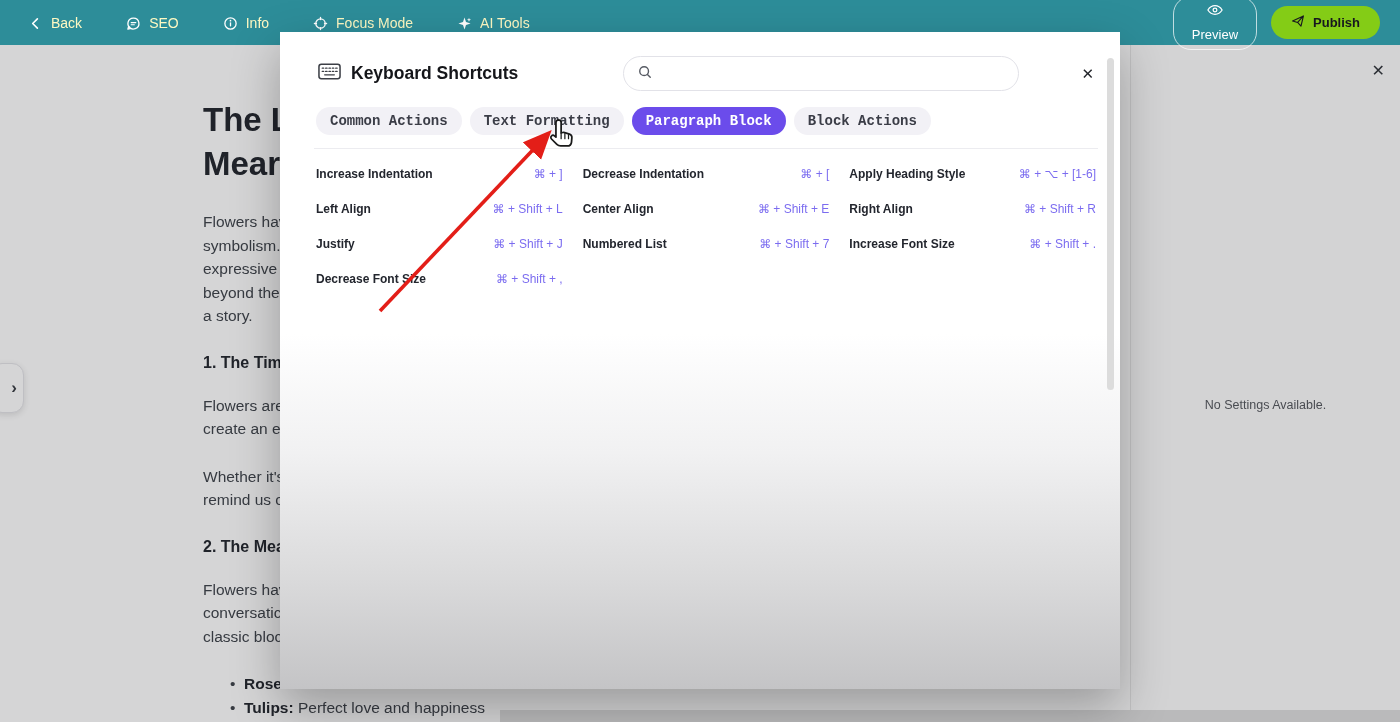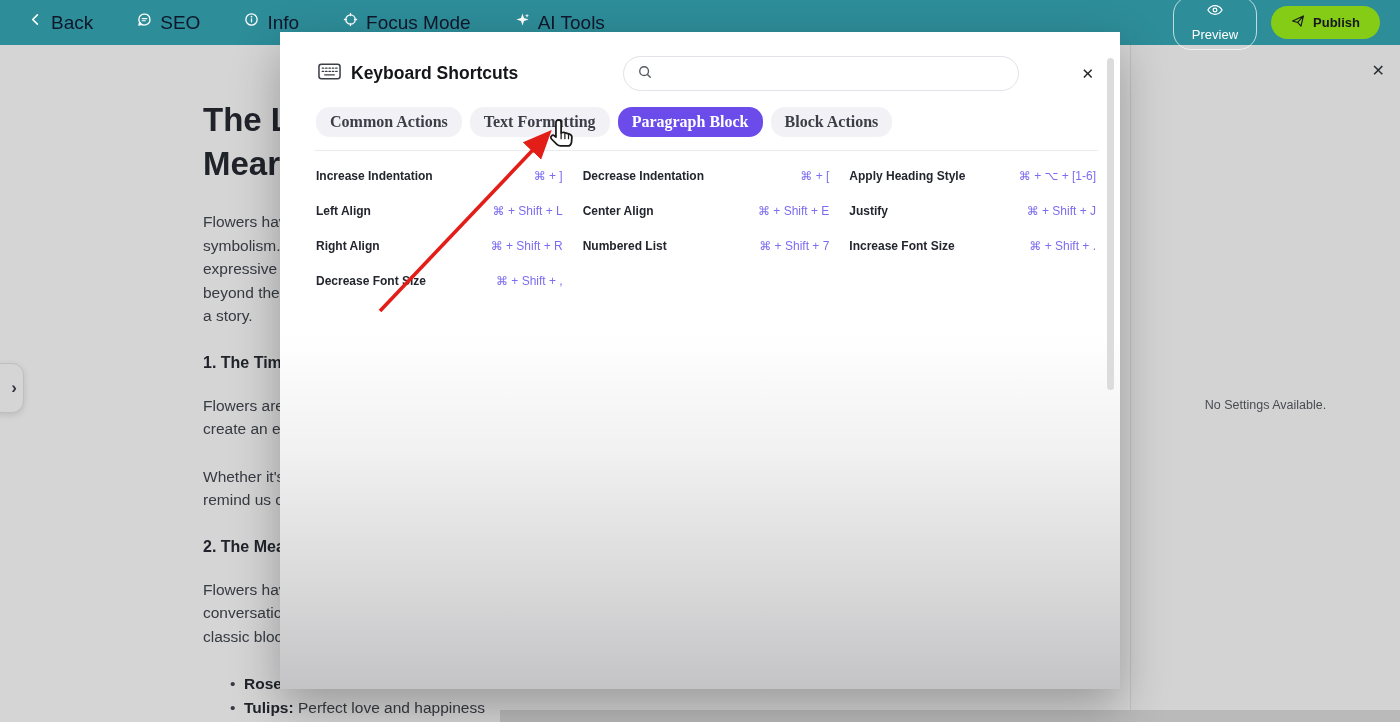--- a/index.html
+++ b/index.html
@@ -25,39 +25,39 @@
   .expander { position:absolute; left:-10px; top:363px; width:34px; height:50px; background:#ffffff; border:1px solid #e4e4e8; border-radius:12px; box-shadow:0 2px 6px rgba(0,0,0,.12); display:flex; align-items:center; justify-content:flex-end; padding-right:6px; font-size:17px; font-weight:700; color:#3a3e44; cursor:pointer; }
 
   .bottom-strip { position:absolute; left:500px; right:0; bottom:0; height:12px; background:#dedede; }
 
   
   .dim-overlay { position:absolute; left:0; right:0; top:45px; bottom:0; background:rgba(20,22,26,0.18); z-index:5; }
 
   
   .topbar { position:absolute; left:0; top:0; right:0; height:45px; background:#2d8d99; z-index:10; display:flex; align-items:center; color:#ffffff; }
   .topbar-left { display:flex; align-items:center; gap:44px; padding-left:28px; }
-  .tb-item { display:flex; align-items:flex-start; gap:8px; font-size:19px; font-weight:500; color:#0f172a; background:none; border:none; cursor:pointer; }
+  .tb-item { display:flex; align-items:flex-end; gap:8px; font-size:14px; font-weight:500; color:#fef9c3; background:none; border:none; cursor:pointer; }
   .tb-item .ic { display:flex; align-items:center; }
   .topbar-right { margin-left:auto; display:flex; align-items:center; gap:14px; padding-right:20px; }
   .btn-preview { display:flex; align-items:center; gap:8px; border:1.5px solid rgba(255,255,255,.7); background:transparent; color:#ffffff; font-size:13px; padding:7px 18px; border-radius:18px; cursor:pointer;flex-direction:column; }
   .btn-publish { display:flex; align-items:center; gap:8px; border:none; background:#84cc16; color:#17171f; font-size:13px; font-weight:600; padding:8px 20px; border-radius:18px; cursor:pointer; }
 
   
   .modal { position:absolute; left:280px; top:32px; width:840px; height:657px; border-radius:0; z-index:20;
            background:linear-gradient(180deg,#ffffff 0%,#ffffff 46%,#f1f1f2 64%,#d9d9da 84%,#c4c4c6 100%);
            box-shadow:0 18px 45px rgba(0,0,0,.28);padding-left:12px; }
   .modal-header { display:flex; align-items:center; padding:24px 26px 0 26px; }
   .modal-title { display:flex; align-items:center; gap:10px; font-size:17.5px; font-weight:700; color:#15161a; }
   .search-wrap { margin-left:auto; margin-right:62px; width:396px; height:35px; border:1px solid #e2e2e8; border-radius:18px; display:flex; align-items:center; gap:9px; padding:0 14px; background:#ffffff; }
   .search-wrap input { border:none; outline:none; flex:1; font-size:13px; color:#30333a; background:transparent; font-family:"Liberation Sans",sans-serif; }
   .search-wrap input::placeholder { color:#9a9ca6; }
   .modal-close { background:none; border:none; font-size:15px; color:#23252b; cursor:pointer; line-height:1; }
 
   .tabs { display:flex; gap:8px; padding:0 24px; margin-top:16px; }
-  .tab { border:none; background:#f2f1f6; color:#3b3d47; font-size:16px; font-weight:600; padding:6px 14px; border-radius:14px; cursor:pointer; font-family:Liberation Serif, serif;text-align:center; }
+  .tab { border:none; background:#f2f1f6; color:#3b3d47; font-size:14px; font-weight:600; padding:6px 14px; border-radius:14px; cursor:pointer; font-family:Liberation Mono, monospace;text-align:center; }
   .tab.active { background:#6b4ceb; color:#ffffff; }
 
   .tabs-divider { border-bottom:1px solid #ececf0; margin:13px 22px 0 22px; }
 
   .sc-grid { display:grid; grid-template-columns:1fr 1fr 1fr; column-gap:20px; padding:7px 24px; }
   .sc-row { display:flex; align-items:center; justify-content:space-between; height:35px; }
   .sc-label { font-size:12px; font-weight:700; color:#23262e; }
   .sc-keys { font-size:12px; font-weight:500; color:#7b6cf0; }
 
   .modal-scrollthumb { position:absolute; right:6px; top:26px; width:7px; height:332px; border-radius:4px; background:#dcdcdc; cursor:grab; }
@@ -233,26 +233,26 @@
       </div>
       <div class="sc-row">
         <span class="sc-label">Left Align</span>
         <span class="sc-keys">⌘ + Shift + L</span>
       </div>
       <div class="sc-row">
         <span class="sc-label">Center Align</span>
         <span class="sc-keys">⌘ + Shift + E</span>
       </div>
       <div class="sc-row">
+        <span class="sc-label">Right Align</span>
+        <span class="sc-keys">⌘ + Shift + R</span>
+      </div>
+      <div class="sc-row">
         <span class="sc-label">Justify</span>
         <span class="sc-keys">⌘ + Shift + J</span>
-      </div>
-      <div class="sc-row">
-        <span class="sc-label">Right Align</span>
-        <span class="sc-keys">⌘ + Shift + R</span>
       </div>
       <div class="sc-row">
         <span class="sc-label">Numbered List</span>
         <span class="sc-keys">⌘ + Shift + 7</span>
       </div>
       <div class="sc-row">
         <span class="sc-label">Increase Font Size</span>
         <span class="sc-keys">⌘ + Shift + .</span>
       </div>
       <div class="sc-row">

